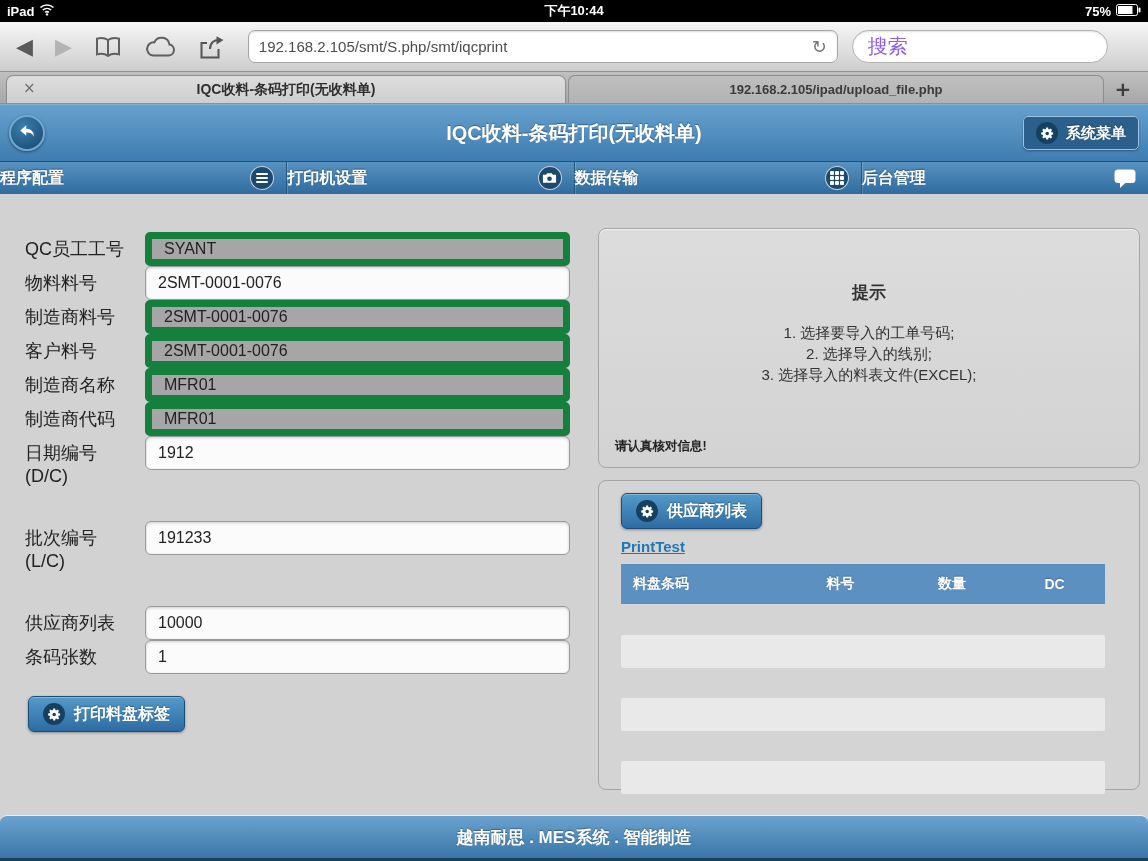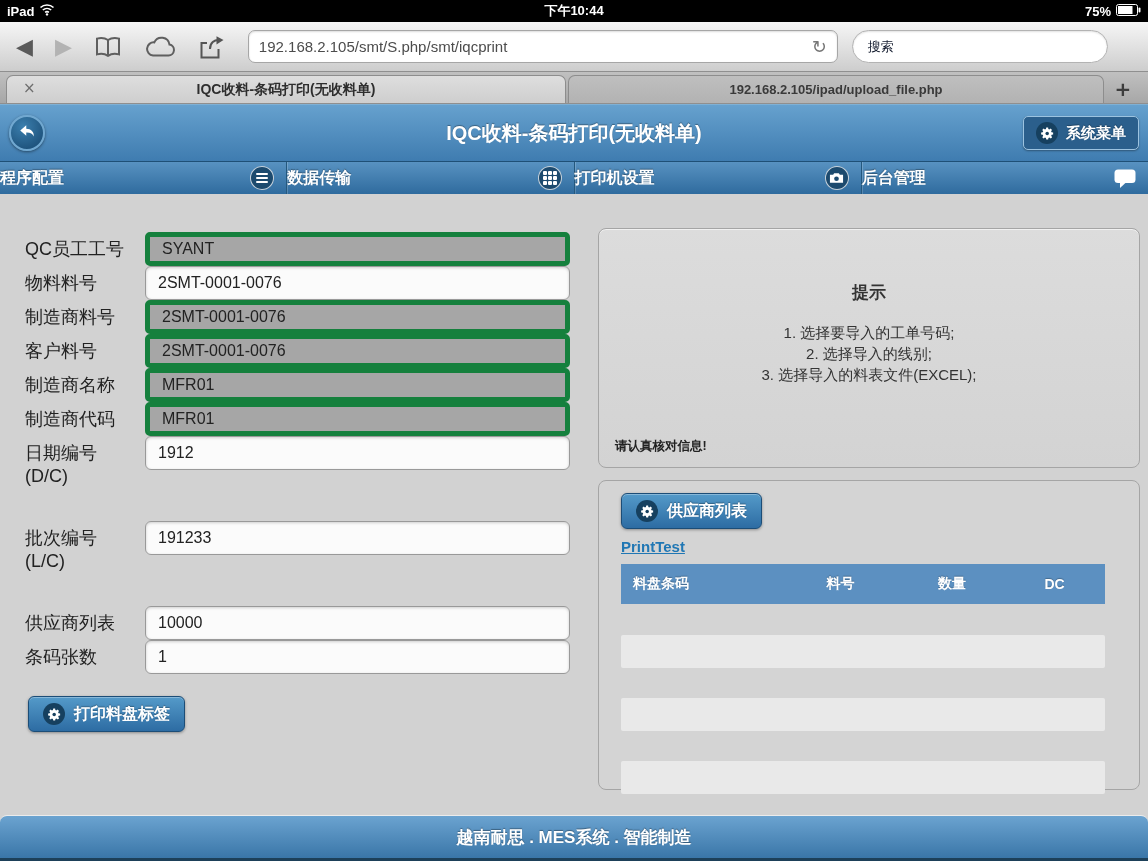--- a/index.html
+++ b/index.html
@@ -24,21 +24,21 @@
   .tb-arrow { font-size:22px; line-height:1; color:#5a5a5a; }
   .tb-arrow.disabled { color:#b3b3b3; }
   .url-field { width:590px; height:33px; background:#fff; border:1px solid #a6a6a6;
     border-radius:7px; display:flex; align-items:center; padding:0 10px;
     box-shadow:inset 0 1px 2px rgba(0,0,0,.14); margin-right:14px; }
   .url-text { flex:1; font-size:15px; color:#4c4c4c; white-space:nowrap; overflow:hidden; }
   .reload-glyph { font-size:18px; color:#777; }
   .search-field { width:256px; height:33px; background:#fff; border:1px solid #b3b3b3;
     border-radius:17px; display:flex; align-items:center; padding:0 15px;
     box-shadow:inset 0 1px 2px rgba(0,0,0,.12); }
-  .search-placeholder { font-size:13px; color:#0f172a; }
+  .search-placeholder { font-size:20px; color:#8b5cf6; }
 
   
   .tab-bar { height:32px; background:linear-gradient(#c0c0c0,#a7a7a7); display:flex;
     align-items:flex-end; padding:4px 6px 0 6px; border-bottom:1px solid #8f8f8f; }
   .tab { height:28px; display:flex; align-items:center; justify-content:center;
     border:1px solid #8d8d8d; border-bottom:none; border-radius:7px 7px 0 0; position:relative; }
   .tab.active { width:560px; background:linear-gradient(#dedede,#cecece); }
   .tab.inactive { width:536px; background:linear-gradient(#bfbfbf,#b2b2b2); margin-left:2px; }
   .tab-title { font-size:14px; font-weight:bold; color:#2e2e2e; }
   .tab.inactive .tab-title { font-size:13px; color:#3a3a3a; }
@@ -78,21 +78,21 @@
   .content { position:absolute; top:194px; left:0; right:0; bottom:46px; background:#d2d2d2; }
   .form-col { position:absolute; left:25px; top:38px; width:545px; }
   .form-row { display:flex; }
   .form-row.tall { margin-bottom:33px; }
   .form-label { width:120px; padding-top:6px; font-size:18px; color:#222; line-height:23px; }
   .form-label .sub { display:block; }
   .form-input { width:425px; height:34px; font-size:16px; padding:0 12px;
     font-family:"Liberation Sans", sans-serif; outline:none; }
   .form-input.rw { background:#fbfbfb; border:1px solid #999; border-radius:6px;
     box-shadow:inset 0 1px 3px rgba(0,0,0,.18); color:#222; }
-  .form-input.ro { background:#a6a6a6; border:5px solid #15803d; border-radius:5px; color:#222; }
+  .form-input.ro { background:#a6a6a6; border:7px solid #15803d; border-radius:5px; color:#222; }
 
   .blue-btn { display:inline-flex; align-items:center; gap:9px; height:36px; padding:0 14px;
     background:linear-gradient(#549ac9,#2d6ca3); border:1px solid #1c4d77; border-radius:6px;
     color:#fff; font-size:16px; font-weight:bold; cursor:pointer;
     text-shadow:0 -1px 1px rgba(0,0,0,.3); font-family:"Liberation Sans", sans-serif;
     box-shadow:0 1px 3px rgba(0,0,0,.35), inset 0 1px 0 rgba(255,255,255,.3); }
   .gear-disc { width:22px; height:22px; border-radius:50%; background:#16405f;
     display:flex; align-items:center; justify-content:center; }
   .print-btn { margin-top:22px; margin-left:3px; }
 
@@ -215,42 +215,42 @@
 <div class="nav-bar">
   <div class="nav-item">
     <span>程序配置</span>
     <span class="nav-icon disc">
       <span class="bar-line"></span>
         <span class="bar-line"></span>
         <span class="bar-line"></span>
     </span>
   </div>
   <div class="nav-item">
-    <span>数据传输</span>
-    <span class="nav-icon disc">
-      <span class="grid-dots">
-          <span></span>
-          <span></span>
-          <span></span>
-          <span></span>
-          <span></span>
-          <span></span>
-          <span></span>
-          <span></span>
-          <span></span>
-        </span>
-    </span>
-  </div>
-  <div class="nav-item">
     <span>打印机设置</span>
     <span class="nav-icon disc">
       <svg width="15" height="12" viewBox="0 0 16 12">
           <path d="M1 2.6h3.4l1.1-1.6h5l1.1 1.6H15V11H1z" fill="#fff"></path>
           <circle cx="8" cy="6.8" r="2.5" fill="#1c4a6e"></circle>
         </svg>
+    </span>
+  </div>
+  <div class="nav-item">
+    <span>数据传输</span>
+    <span class="nav-icon disc">
+      <span class="grid-dots">
+          <span></span>
+          <span></span>
+          <span></span>
+          <span></span>
+          <span></span>
+          <span></span>
+          <span></span>
+          <span></span>
+          <span></span>
+        </span>
     </span>
   </div>
   <div class="nav-item">
     <span>后台管理</span>
     <span class="nav-icon" style="top:7px;">
       <svg width="22" height="19" viewBox="0 0 22 19">
           <rect x="0.5" y="0.5" width="21" height="13.5" rx="3.5" fill="#fff"></rect>
           <path d="M6 13l0 6 6.5-6z" fill="#fff"></path>
         </svg>
     </span>

